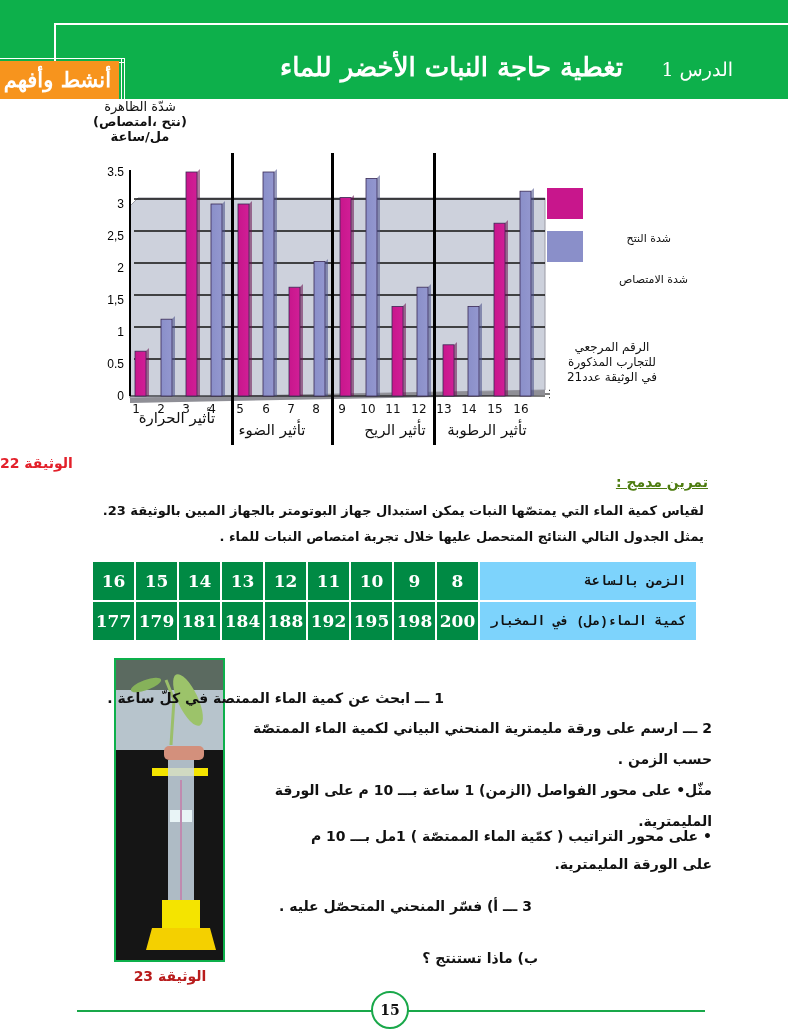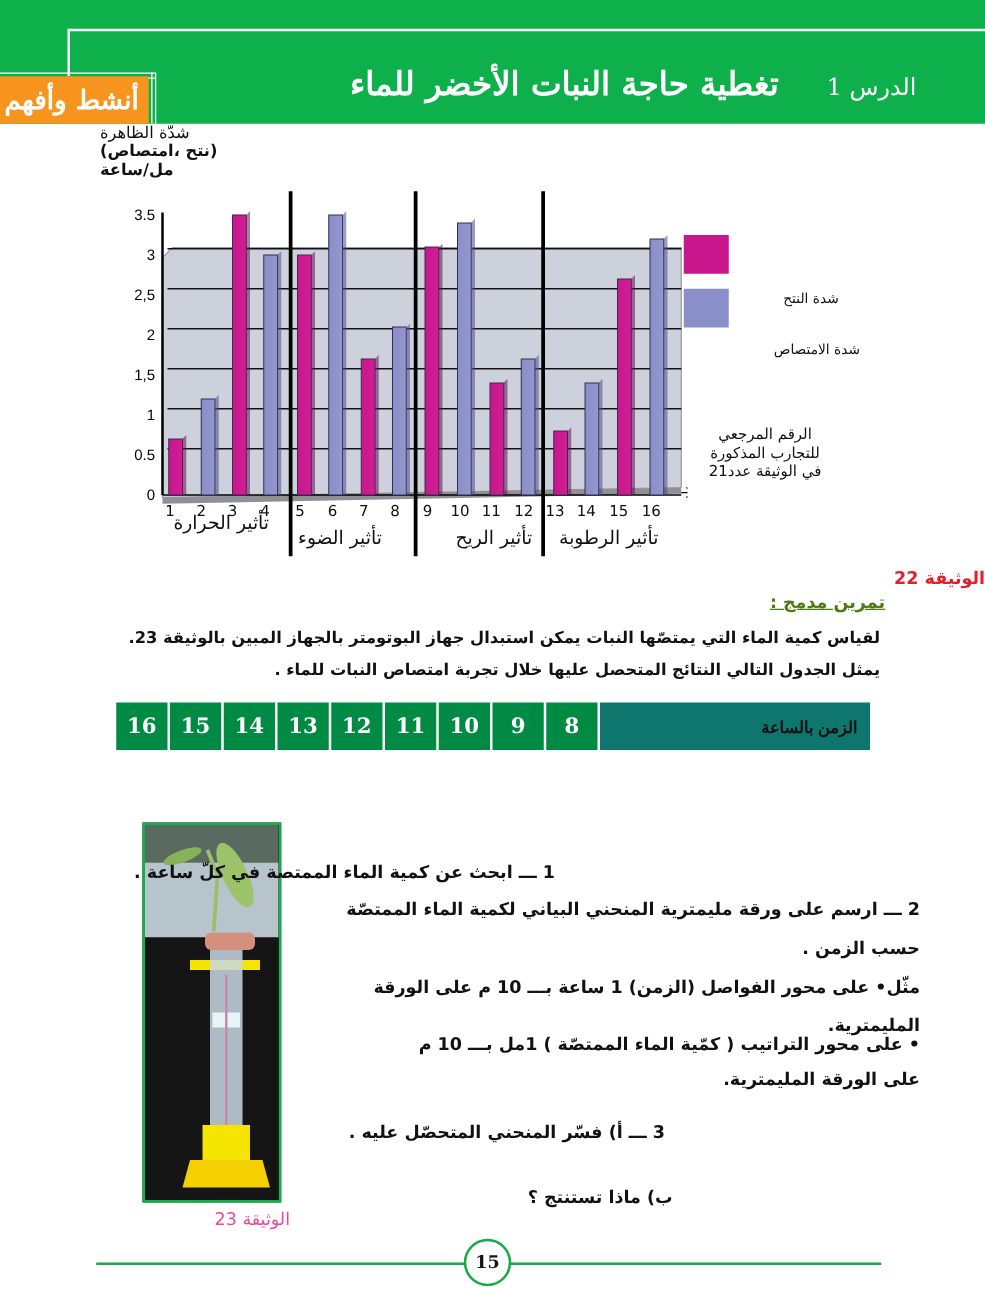--- a/index.html
+++ b/index.html
@@ -17,52 +17,52 @@
   .frame-line-v3 { left:124px; top:58px; width:1px; height:41px; background:#fff; }
   .tab-orange { left:0; top:61px; width:119px; height:38px; background:#f7941d;
                 color:#fff; font-family:"DejaVu Serif", serif; font-size:21px; font-weight:bold;
                 direction:rtl; text-align:right; padding-right:8px; box-sizing:border-box; line-height:38px; }
   .lesson-title { right:165px; top:52px; color:#fff; font-family:"DejaVu Serif", serif;
                   font-size:26px; font-weight:bold; direction:rtl; white-space:nowrap; }
   .lesson-label { right:55px; top:58px; color:#fff; font-family:"DejaVu Serif", serif;
                   font-size:19px; direction:rtl; white-space:nowrap; }
 
   
-  .y-title { left:80px; top:99px; width:120px; font-size:13px; line-height:15px; text-align:left;
+  .y-title { left:80px; top:99px; width:120px; font-size:13px; line-height:15px; text-align:center;
              direction:rtl; font-weight:bold; }
   .y-title .l1 { font-weight:normal; }
   .legend-swatch { width:36px; height:31px; }
   .legend-label { font-size:11px; direction:rtl; white-space:nowrap;margin-top:33px; }
   .ref-note { left:532px; top:340px; width:160px; font-size:12px; line-height:15px; direction:rtl;
               text-align:center; font-weight:normal; }
   .xnum { font-size:12px; text-align:center; width:24px; }
   .xgroup { font-size:15px; direction:rtl; text-align:center; white-space:nowrap; }
-  .doc22 { left:0; width:788px; top:455px; text-align:right; color:#e3202a; font-weight:bold;
+  .doc22 { left:0; width:788px; top:455px; text-align:left; color:#e3202a; font-weight:bold;
            font-size:14px; direction:rtl; }
 
   
   .ex-title { right:80px; top:474px; color:#4d7c0f; font-weight:bold; font-size:14px;
               direction:rtl; text-decoration:underline; }
   .ex-line { right:84px; font-size:13px; font-weight:bold; direction:rtl; white-space:nowrap; }
 
   
   .tbl { left:91px; top:560px; border-collapse:separate; border-spacing:2px; }
   .tbl td { height:38px; text-align:center; font-family:"DejaVu Serif", serif; font-weight:bold;
             font-size:17px; color:#fff; background:#008a44; width:41px; padding:0; }
-  .tbl td.rowhead { background:#0f766e; color:#111; width:206px; direction:rtl; text-align:right;
-                    padding-right:10px; font-family:Liberation Sans, sans-serif; font-size:13px; }
+  .tbl td.rowhead { background:#7dd3fc; color:#111; width:206px; direction:rtl; text-align:right;
+                    padding-right:10px; font-family:Liberation Mono, monospace; font-size:13px; }
 
   
   .photo { left:114px; top:658px; width:111px; height:304px; border:2px solid #0db04b; box-sizing:border-box;
            background:#1a1a1a; overflow:hidden; }
-  .doc23 { left:108px; top:968px; width:124px; text-align:right; color:#ec4899; font-weight:normal;
+  .doc23 { left:108px; top:968px; width:124px; text-align:center; color:#b91c1c; font-weight:bold;
            font-size:14px; direction:rtl; }
 
   
-  .q { right:52px; font-size:14px; font-weight:bold; direction:rtl; white-space:nowrap; }
+  .q { right:76px; font-size:14px; font-weight:bold; direction:rtl; white-space:nowrap; }
 
   
   .footer-line { left:77px; top:1010px; width:628px; height:2px; background:#19a84a; }
   .page-oval { left:371px; top:991px; width:38px; height:38px; border:2px solid #19a84a; border-radius:50%;
                background:#fff; box-sizing:border-box; text-align:center; line-height:34px;
                font-family:"DejaVu Serif", serif; font-weight:bold; font-size:14px; }
 </style>
 </head>
 <body>
 
@@ -213,20 +213,32 @@
     <td>15</td>
     <td>14</td>
     <td>13</td>
     <td>12</td>
     <td>11</td>
     <td>10</td>
     <td>9</td>
     <td>8</td>
     <td class="rowhead">الزمن بالساعة</td>
   </tr>
+  <tr>
+    <td>177</td>
+    <td>179</td>
+    <td>181</td>
+    <td>184</td>
+    <td>188</td>
+    <td>192</td>
+    <td>195</td>
+    <td>198</td>
+    <td>200</td>
+    <td class="rowhead">كمية الماء(مل) في المخبار</td>
+  </tr>
 </tbody>
   </table>
 
 <div class="abs photo">
   <svg width="107" height="300">
     <rect x="0" y="0" width="107" height="30" fill="#5b6a60"></rect>
     <rect x="0" y="30" width="107" height="60" fill="#b7c4cc"></rect>
     <rect x="0" y="90" width="107" height="210" fill="#151515"></rect>
     <path d="M55,85 L58,40 L50,20" stroke="#9bbf6a" stroke-width="3" fill="none"></path>
     <ellipse cx="72" cy="40" rx="10" ry="28" fill="#9cc36a" transform="rotate(-25 72 40)"></ellipse>

